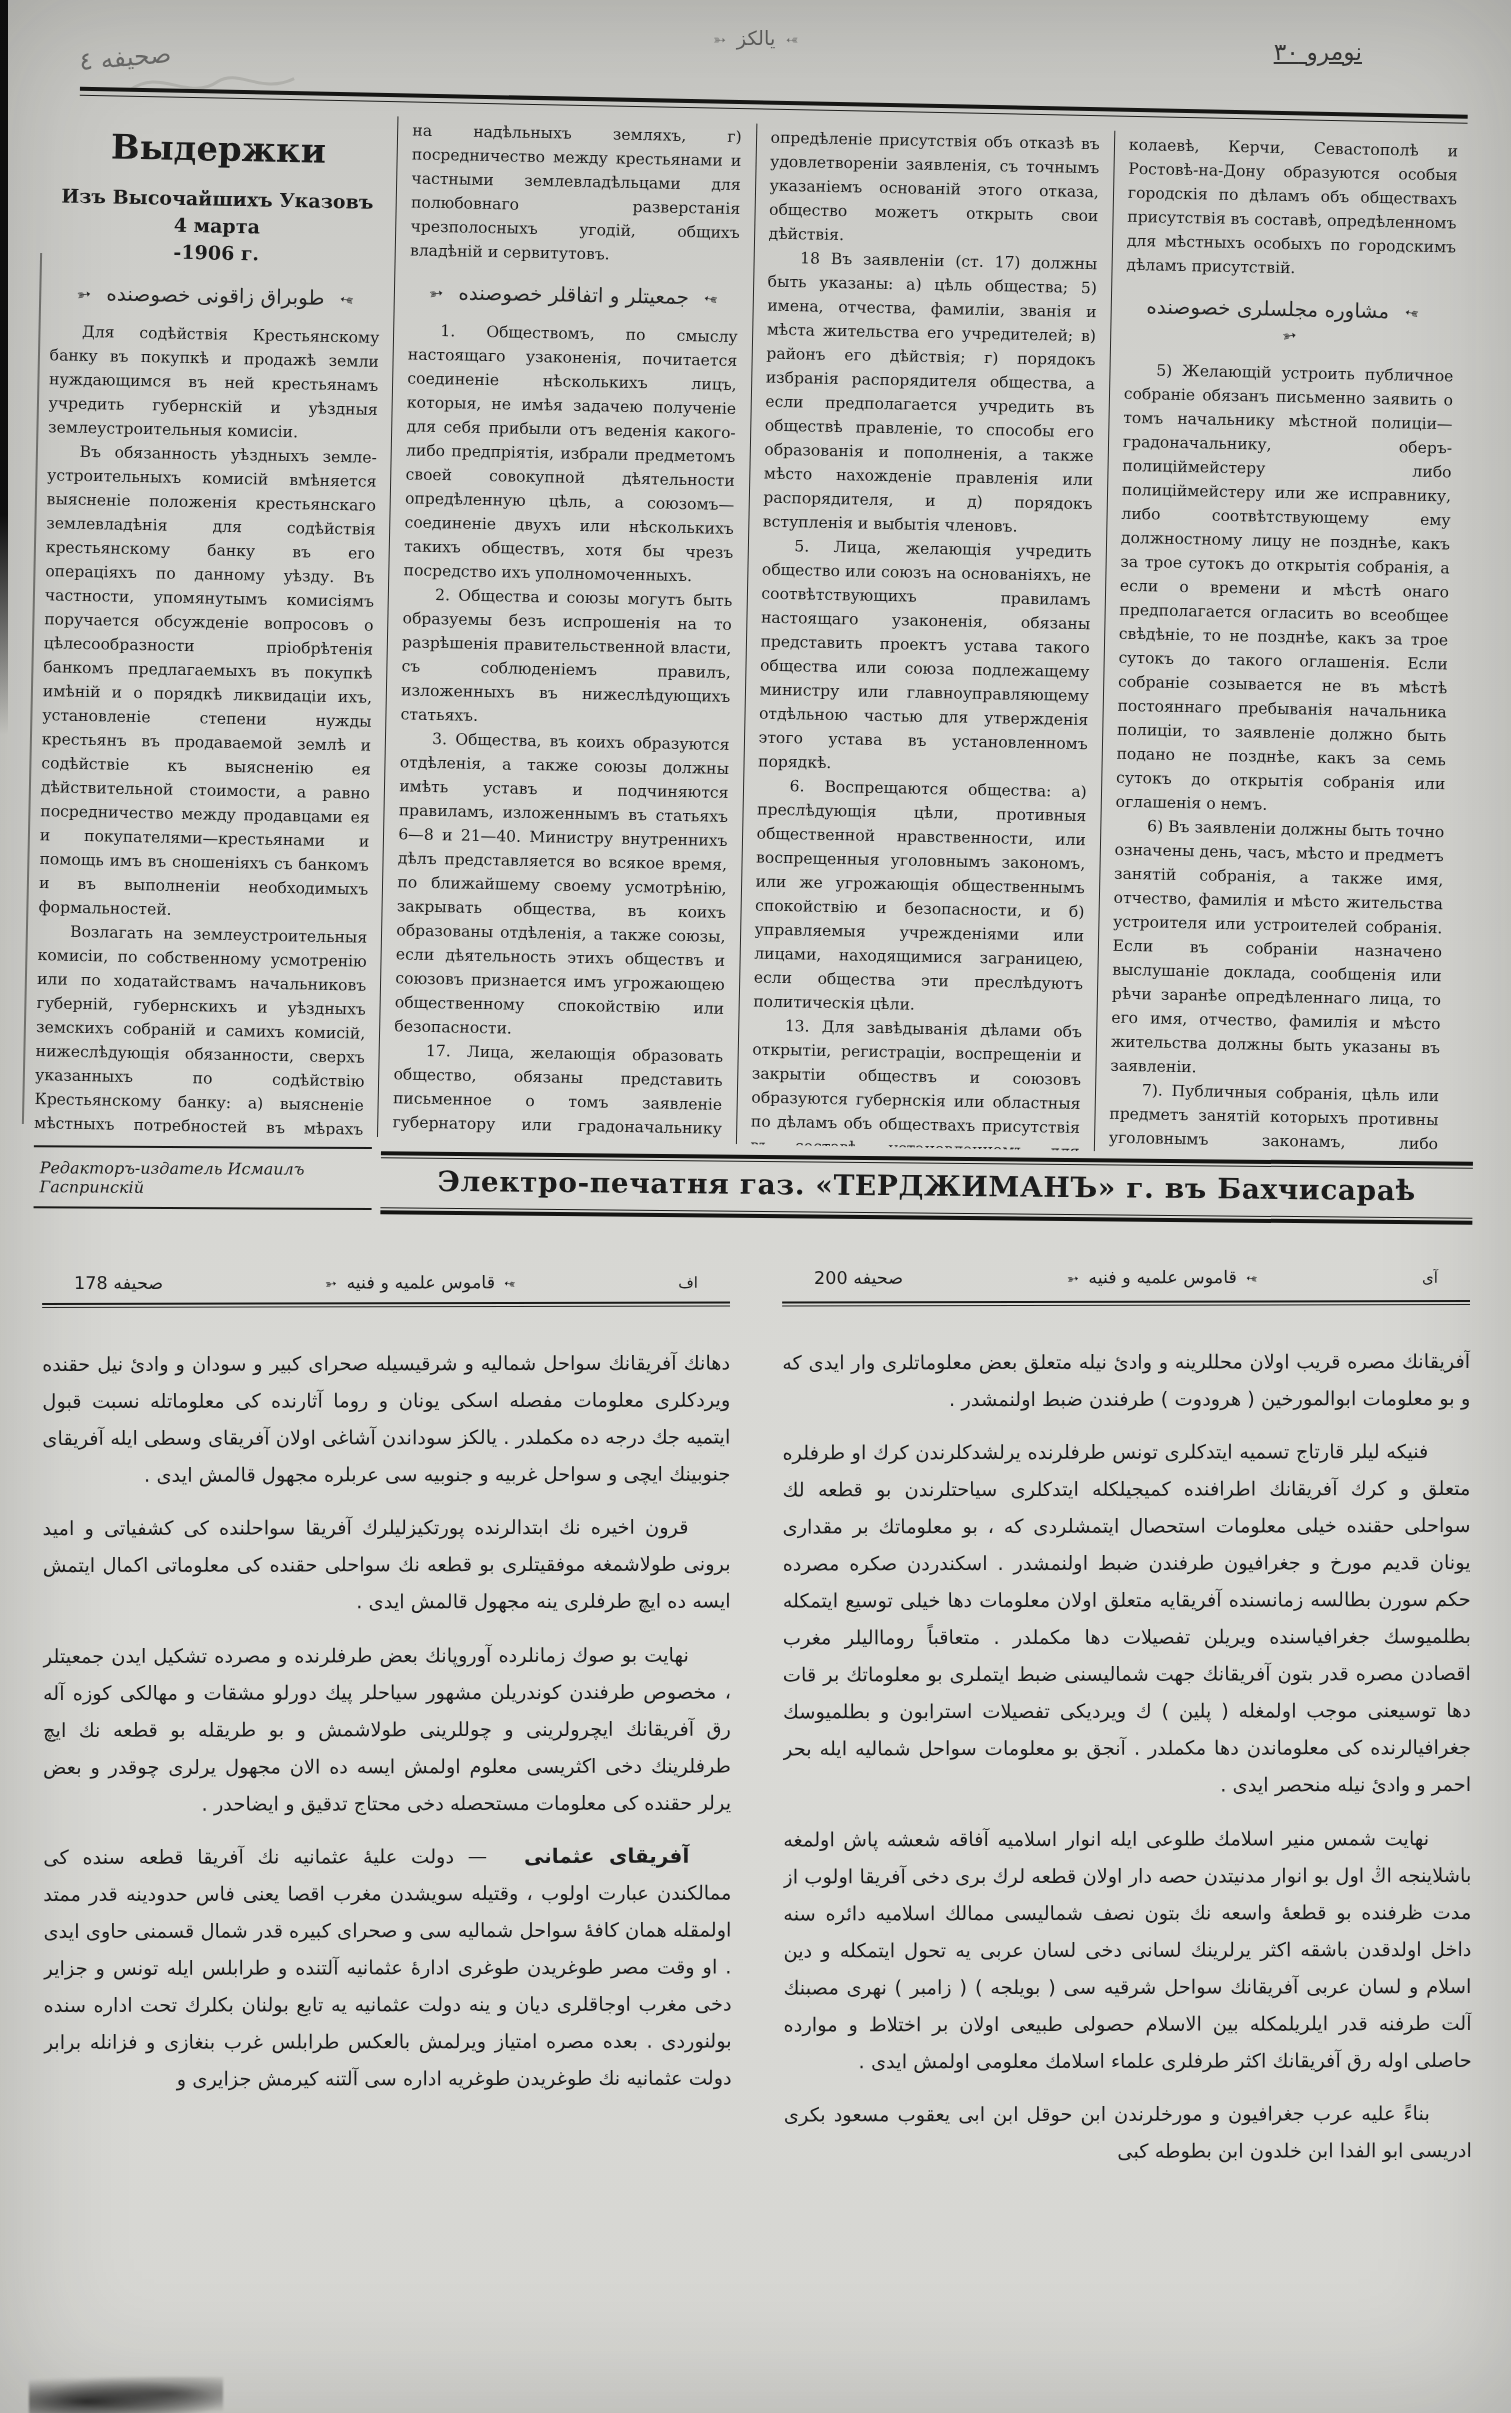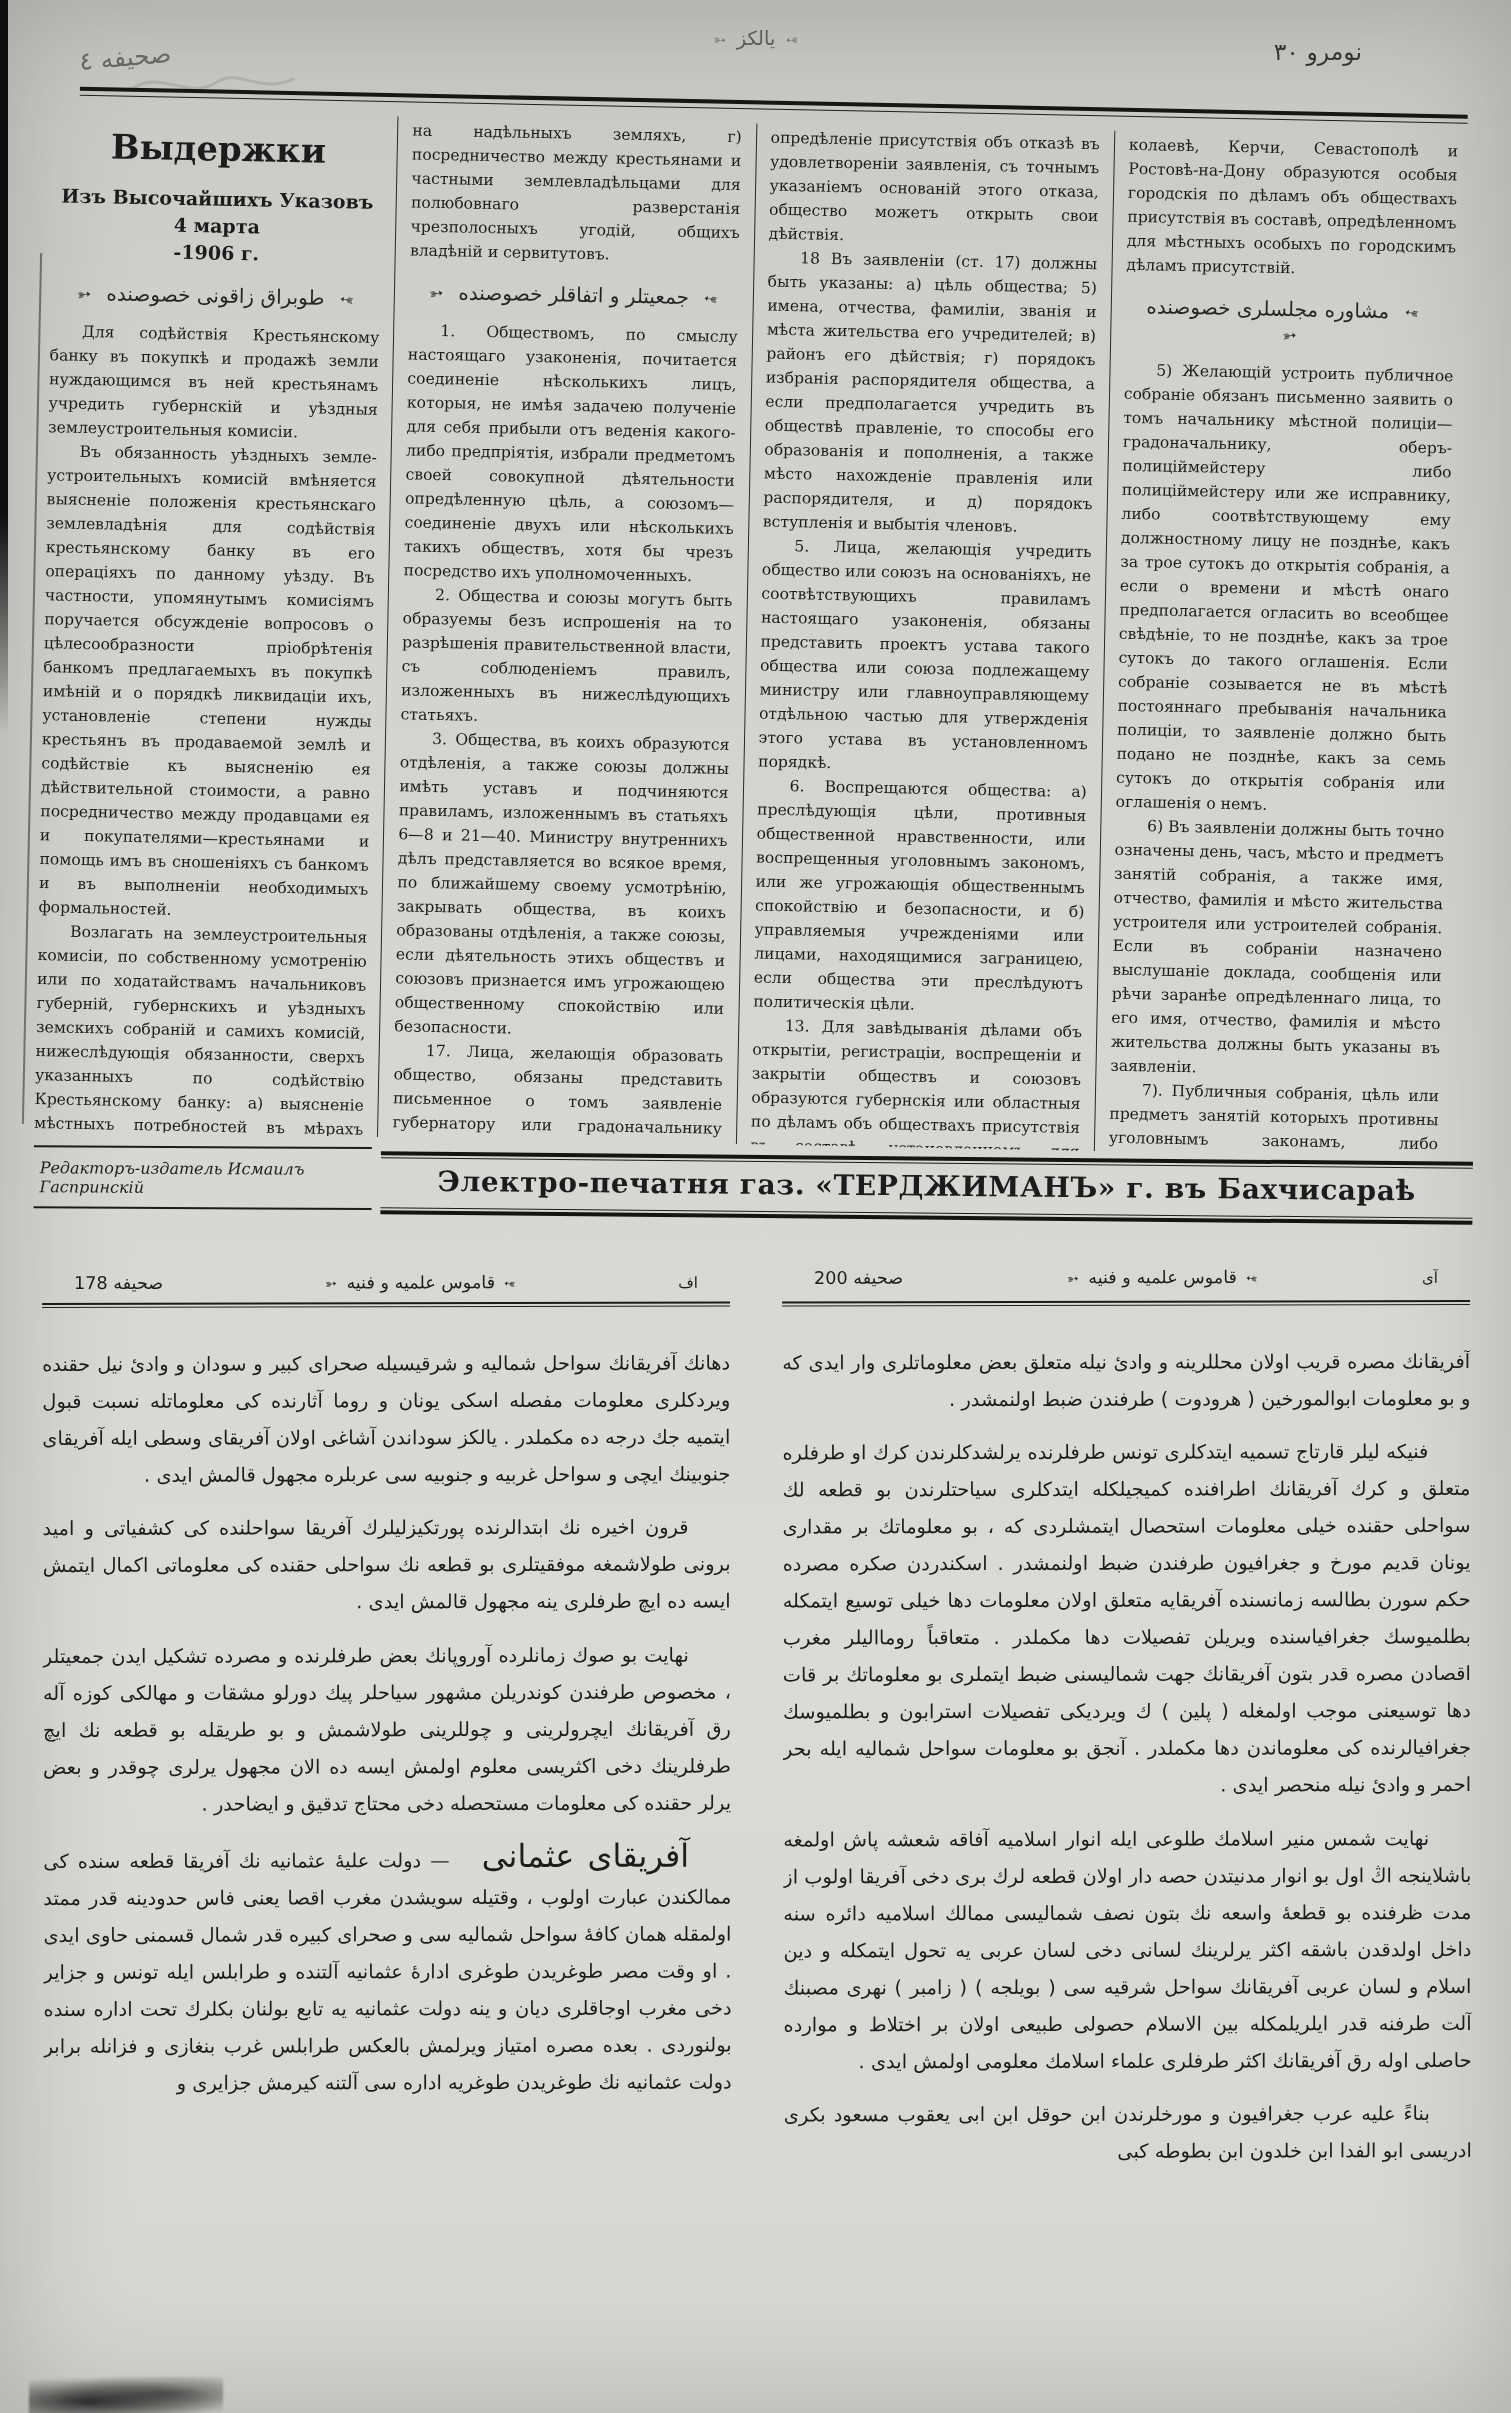--- a/index.html
+++ b/index.html
@@ -18,21 +18,21 @@
   .scribble{position:absolute;left:124px;top:34px;opacity:.45;}
   
   .rule{height:3.5px;border-top:4.1px solid #161614;border-bottom:1.8px solid #1d1d1b;}
   .rule.sm{height:2.4px;border-top:2.4px solid #1a1a18;border-bottom:1.2px solid #222220;}
   
   .masthead{position:absolute;top:23.5px;left:0;right:0;height:68px;font-family:"DejaVu Sans",sans-serif;}
   .corner-left{position:absolute;left:79px;top:19px;font-size:25px;opacity:.55;transform:rotate(-5deg);}
   .mast-title{position:absolute;left:50%;transform:translateX(-50%);top:3.5px;font-size:19.4px;opacity:.62;direction:rtl;}
   .mast-title::before,.mast-title::after{content:"➳";display:inline-block;margin:0 10.6px;font-size:15.3px;opacity:.8;}
   .mast-title::before{transform:scaleX(-1);}
-  .corner-right{position:absolute;right:150px;top:14px;font-size:23.5px;opacity:.85;}
+  .corner-right{position:absolute;right:150px;top:14px;font-size:23.5px;opacity:.85;text-decoration:underline;}
   
   .top-wrap{position:absolute;top:86px;left:41px;right:39px;transform:rotate(1.15deg);transform-origin:0 0;}
   .rule.main{margin:0 4.7px 14px 39px;}
   .cols{display:flex;height:1021px;overflow:hidden;}
   .col{flex:1 1 0;padding:2.4px 14px 0 14px;overflow:hidden;font-size:15.6px;line-height:24px;text-align:justify;}
   .col + .col{border-left:1.5px solid #282826;}
   .b-p{margin:0;text-indent:32px;}
   .b-p.cont{text-indent:0;}
   .b-h1{font-weight:bold;font-size:34px;line-height:38px;text-align:center;text-indent:0;margin:15.3px 0 17.6px;}
   .b-h2{font-weight:bold;font-size:19px;line-height:27px;text-align:center;text-indent:0;margin:0;}
@@ -58,21 +58,21 @@
     padding:0 32px;font-size:17.6px;margin-bottom:10.6px;}
   .runhead .rh-catch{font-size:15px;}
   .rh-title::before,.rh-title::after{content:"➳";display:inline-block;margin:0 9.4px;font-size:14px;}
   .rh-title::before{transform:scaleX(-1) rotate(-8deg);}
   .rh-title::after{transform:rotate(-8deg);}
   .bcol.right .runhead{transform:translateY(-2.4px);}
   .bcol.left .runhead{transform:translateY(1.2px);}
   .bpars{margin-top:38px;}
   .bcol .b-p{font-size:19.4px;line-height:37px;text-indent:42px;margin:0 0 16.5px;text-align:justify;}
   .bcol .b-p.cont{text-indent:0;}
-  .lead{font-weight:normal;font-size:32px;margin-left:23px;}
+  .lead{font-weight:bold;font-size:20px;margin-left:23px;}
 </style>
 </head>
 <body>
 
 <div class="page">
 
   <div class="edge-strip"></div>
   <div class="gutter-line"></div>
 
   <div class="masthead">

